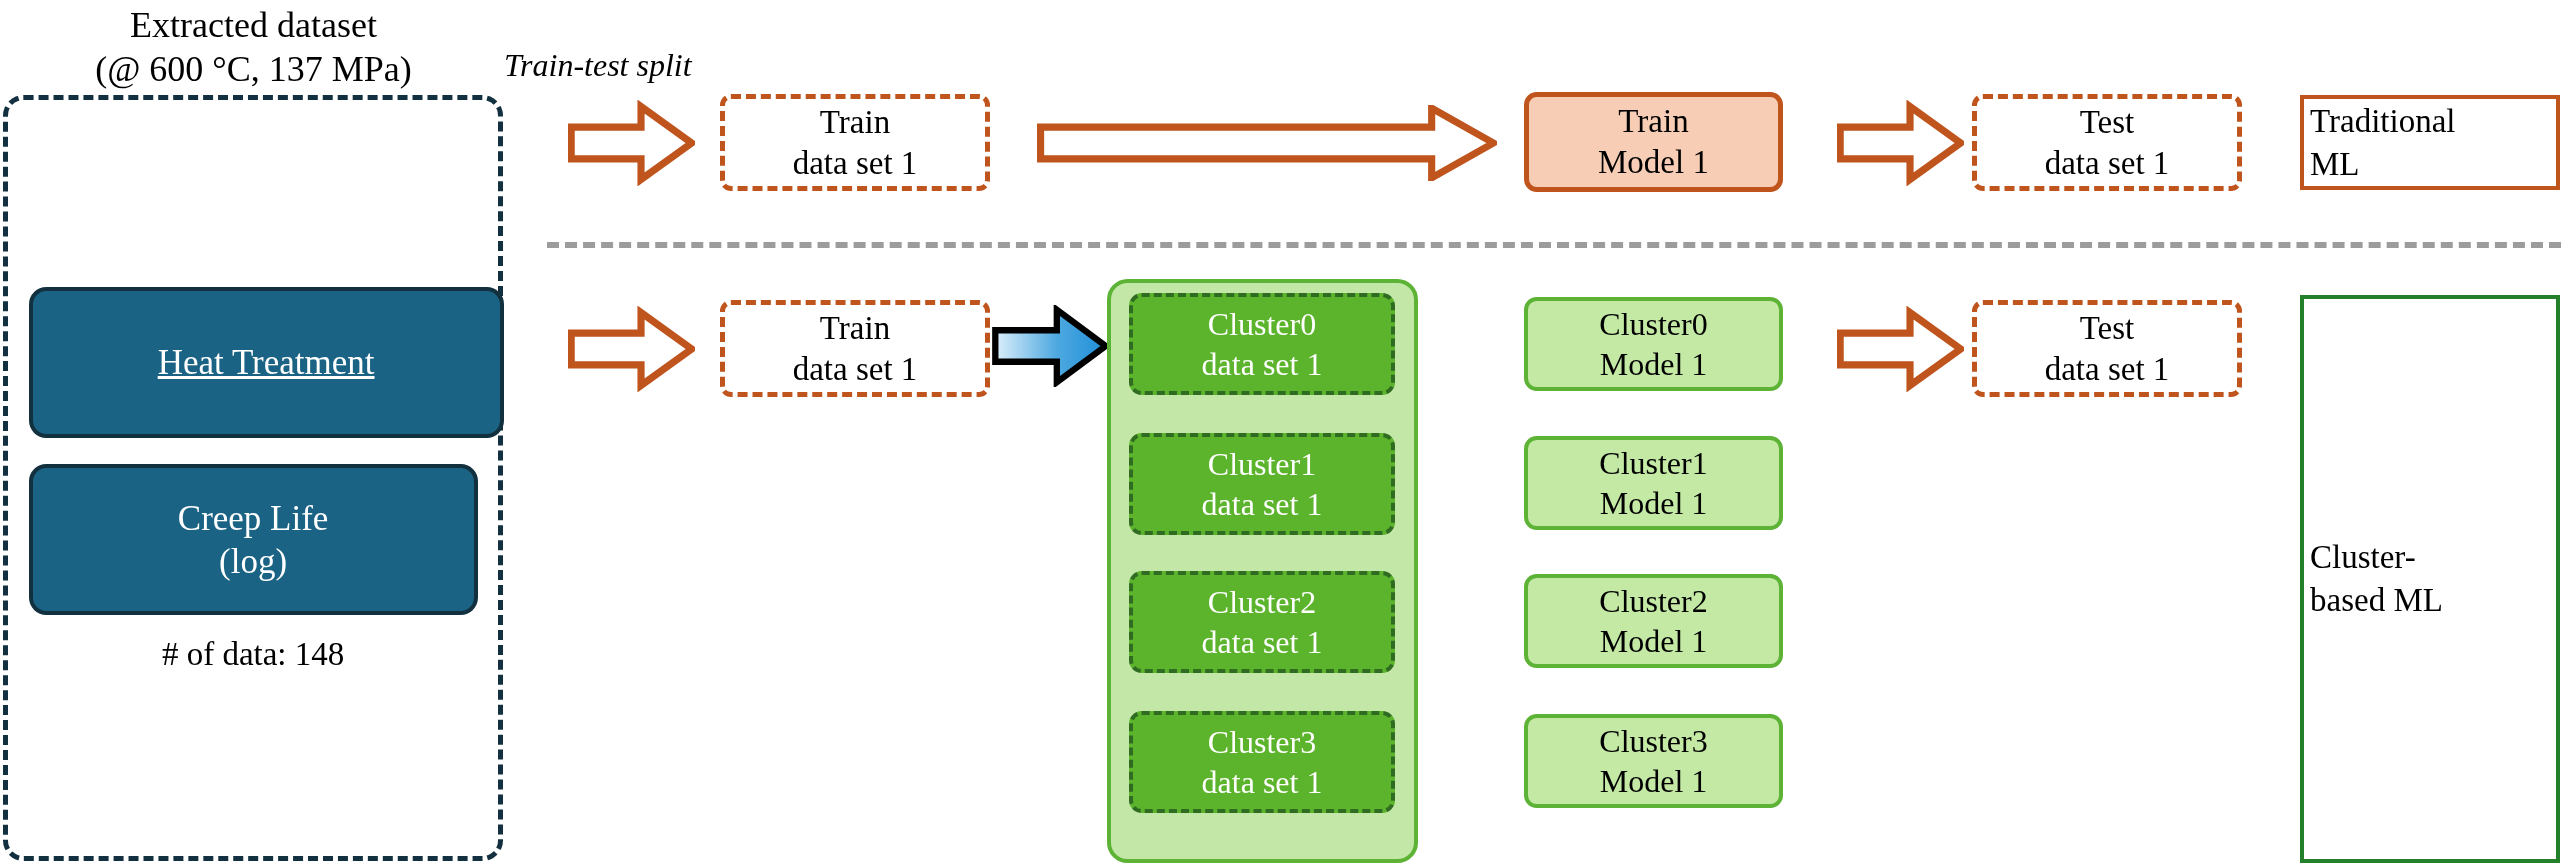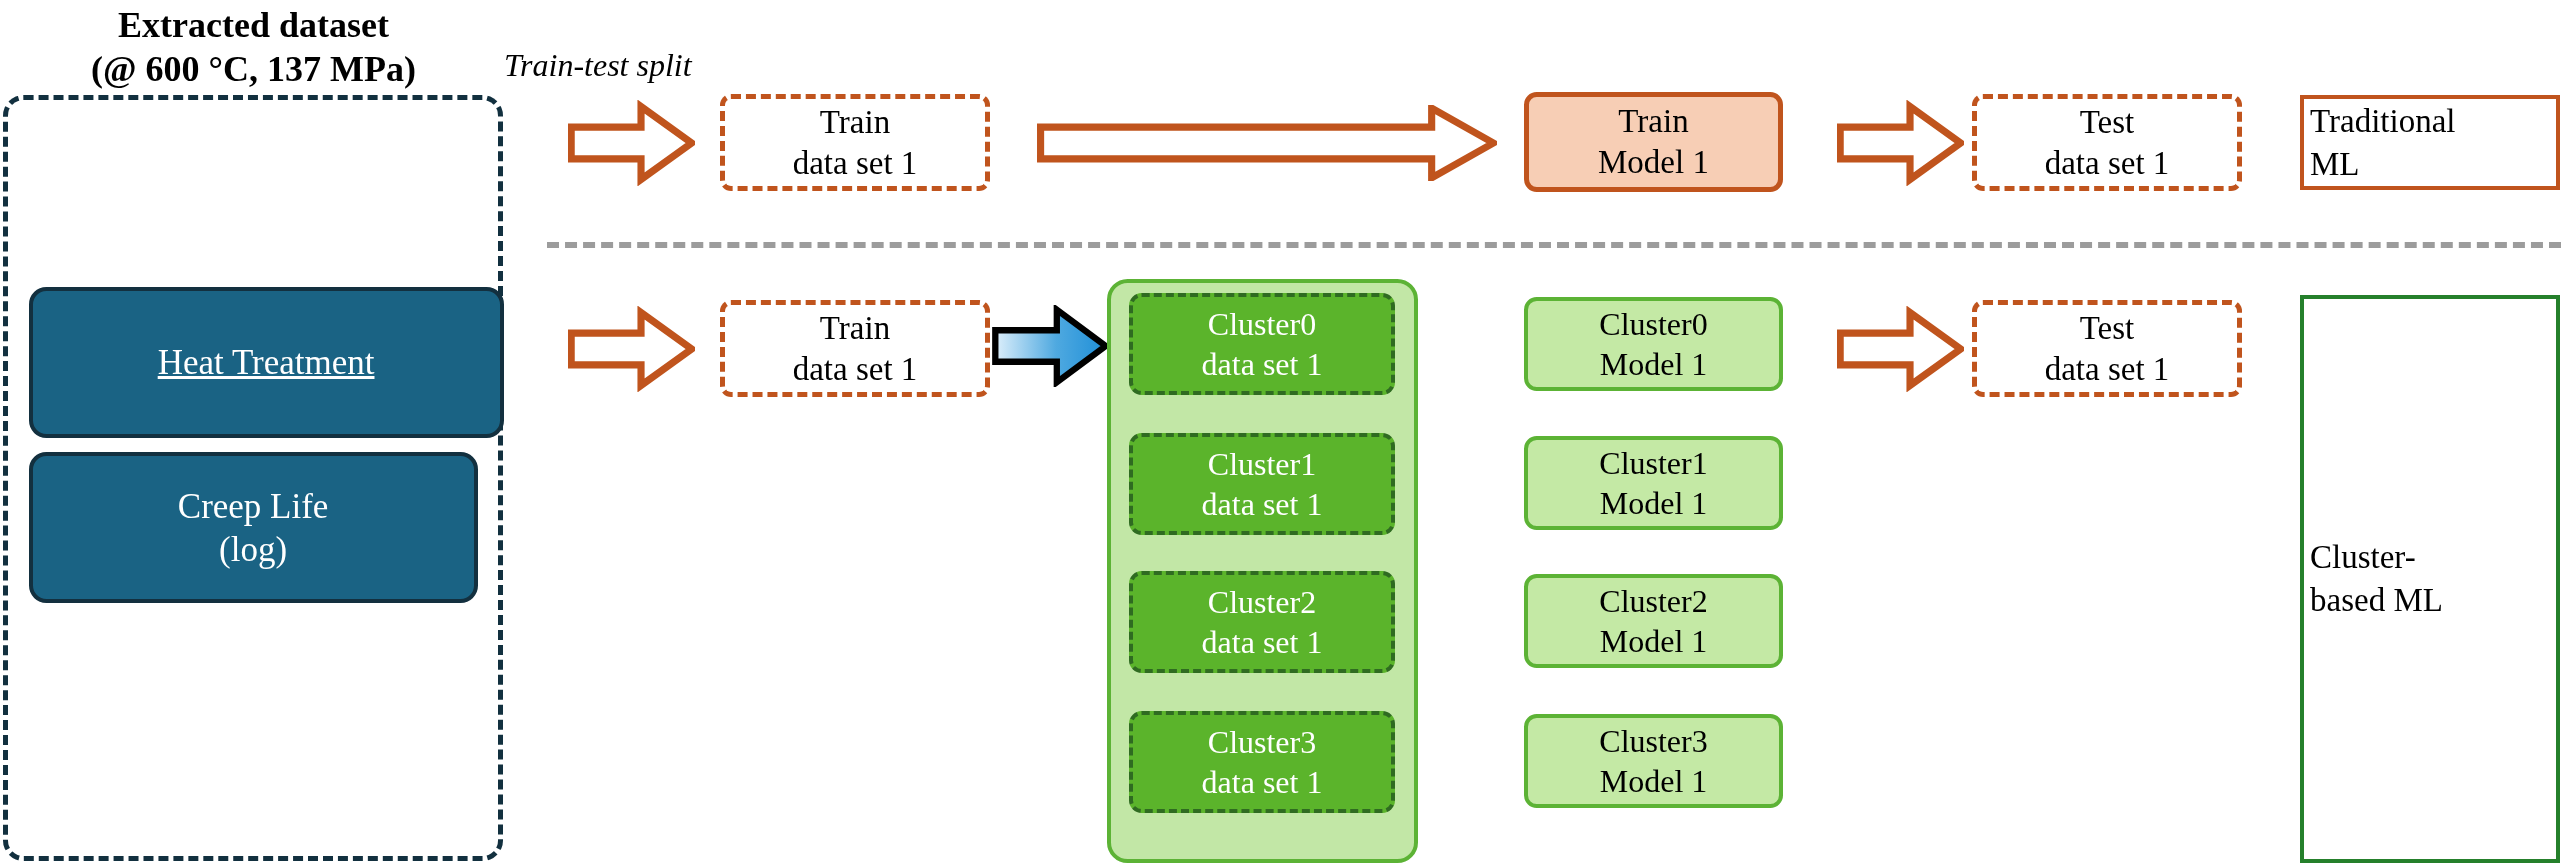--- a/index.html
+++ b/index.html
@@ -20,21 +20,20 @@
   }
   .abs { position: absolute; box-sizing: border-box; }
 
   
   .dataset-title {
     left: 79px; top: 3.2px; width: 349px;
     text-align: center;
     font-size: 36px;
     line-height: 44px;
     color: #000;
-    font-weight: bold;
   }
   .dataset-container {
     left: 3.2px; top: 95px; width: 500px; height: 766px;
     border: 5.6px dashed #12303F;
     border-radius: 20.6px;
     background: #ffffff;
   }
   .blue-box {
     background: #1A6384;
     border: 4.8px solid #13303F;
@@ -42,21 +41,21 @@
     color: #ffffff;
     display: flex;
     align-items: center;
     justify-content: center;
     text-align: center;
     font-size: 35px;
     line-height: 43px;
   }
   .blue-1 { left: 28.6px; top: 117px; width: 449px; height: 151px; }
   .blue-2 { left: 28.6px; top: 287px; width: 475px; height: 151px; text-decoration: underline; }
-  .blue-3 { left: 28.6px; top: 452px; width: 449px; height: 151px; }
+  .blue-3 { left: 28.6px; top: 464px; width: 449px; height: 151px; }
   .data-count {
     left: 28.6px; top: 634px; width: 449px;
     text-align: center;
     font-size: 33px;
     line-height: 41px;
   }
 
   
   .split-label {
     left: 504px; top: 46px;
@@ -199,20 +198,21 @@
     </div>
   </div>
 
   <div class="abs blue-box blue-3">
     <div>
       <span class="text-line">Creep Life</span>
       <span class="text-line">(log)</span>
     </div>
   </div>
 
+  <div class="abs data-count"># of data: 148</div>
 
   <div class="abs split-label">Train-test split</div>
 
   <div class="abs divider"></div>
 
   <div class="abs arrow-svg ar-1">
     <svg width="127" height="86" viewBox="0 0 160 108">
       <polygon points="4,34 92,34 92,8 156,54 92,100 92,74 4,74" fill="none" stroke="#C0541D" stroke-width="9" stroke-linejoin="miter"></polygon>
     </svg>
   </div>

